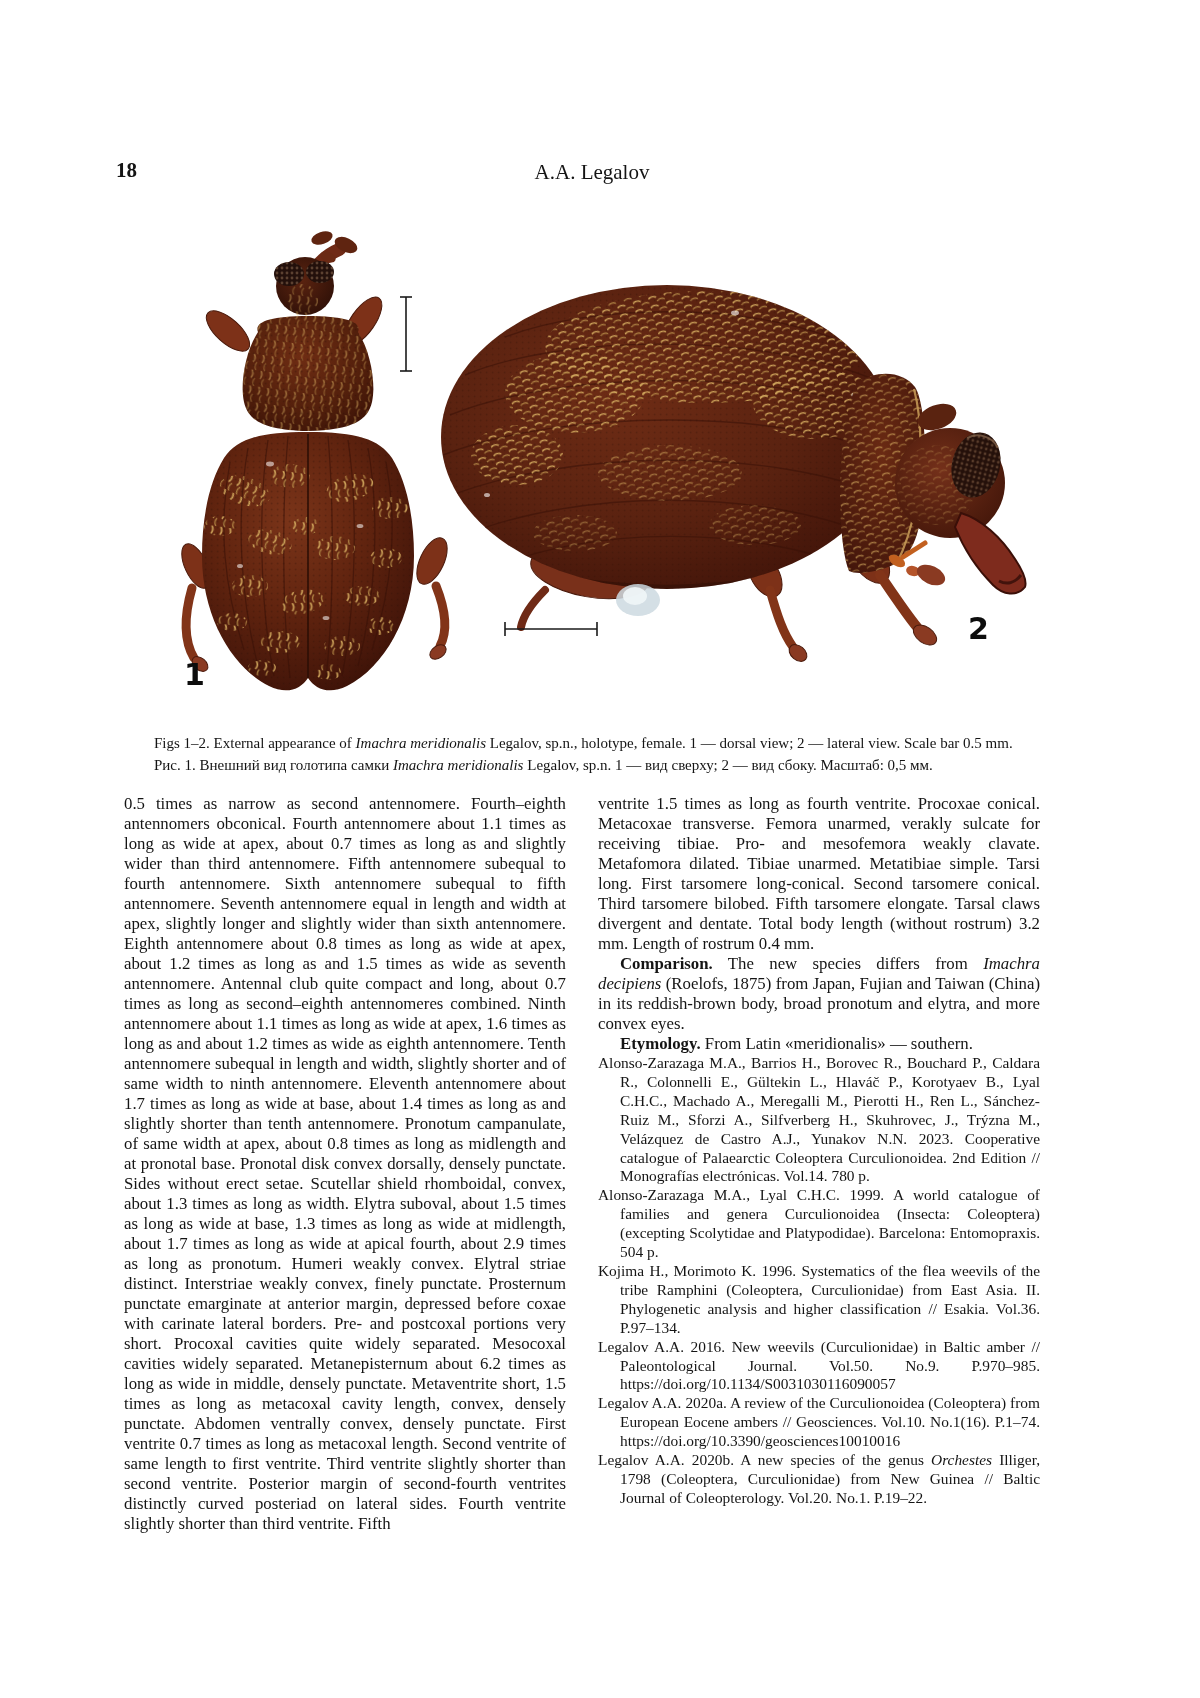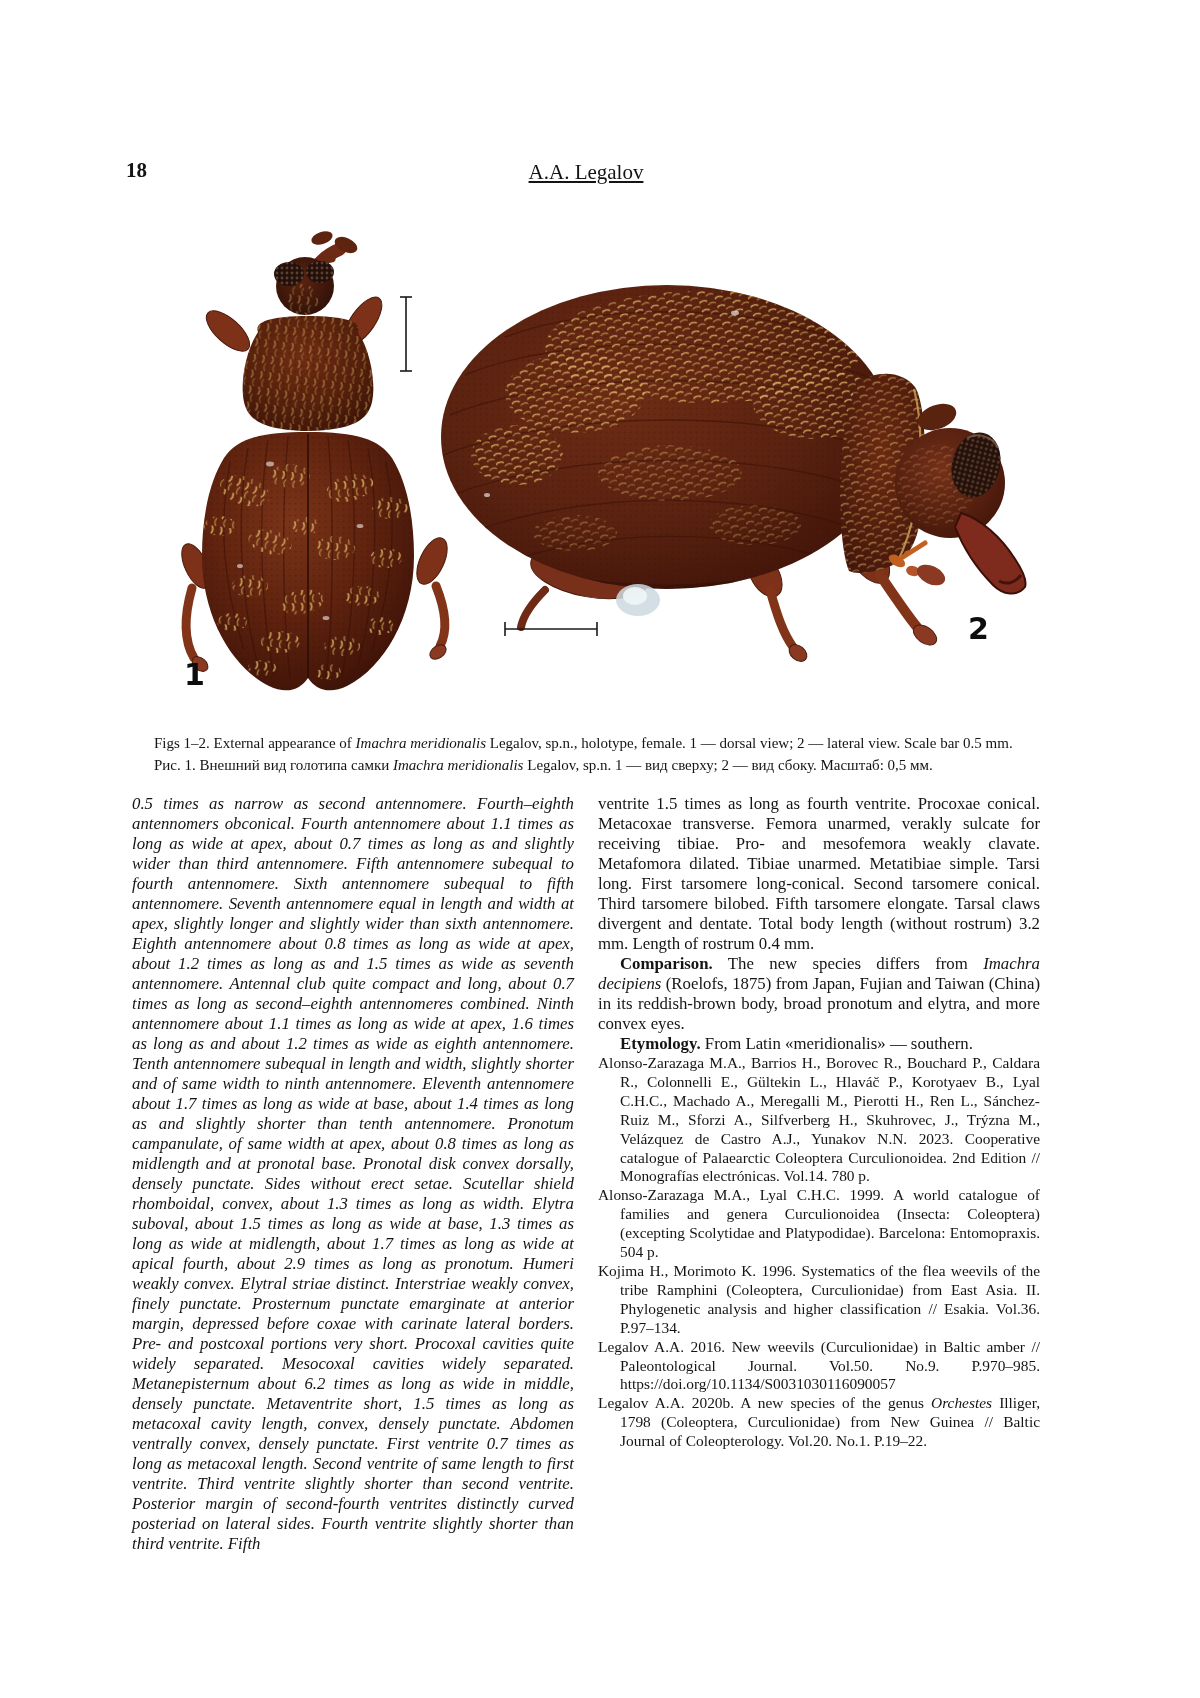--- a/index.html
+++ b/index.html
@@ -1,36 +1,36 @@
 <!DOCTYPE html>
 <html lang="en"><head>
 <meta charset="utf-8">
 <style>
   html,body{margin:0;padding:0;background:#9a9a9a;}
   .page{position:relative;width:1200px;height:1698px;background:#ffffff;
         font-family:"Liberation Serif",serif;color:#141414;overflow:hidden;}
 
   
-  .pagenum{position:absolute;left:126px;top:158px;font-size:21px;font-weight:bold;}
-  .runhead{position:absolute;left:132px;top:160px;width:908px;text-align:center;font-size:21px;text-decoration:underline;}
+  .pagenum{position:absolute;left:116px;top:158px;font-size:21px;font-weight:bold;}
+  .runhead{position:absolute;left:138px;top:160px;width:908px;text-align:center;font-size:21px;}
 
   
   .fig-svg{position:absolute;}
   .figlabel{position:absolute;font-family:"DejaVu Sans",sans-serif;font-weight:bold;
             font-size:30px;color:#0d0d0d;line-height:1;}
   .sbar{position:absolute;}
 
   
   .caption{position:absolute;left:154px;top:733px;width:882px;font-size:15px;line-height:21.5px;}
   .caption i{font-style:italic;}
 
   
   .col{position:absolute;top:794px;width:442px;font-size:16.8px;line-height:20px;
        text-align:justify;}
-  .col-left{left:132px;font-style:italic;}
+  .col-left{left:124px;}
   .col-right{left:598px;}
   .col p{margin:0;}
   .indent{text-indent:22px;}
   .bi{font-weight:bold;}
   .refs-h{font-size:27px;font-weight:bold;margin:17px 0 13px 0;line-height:1.1;}
   .ref{font-size:15.4px;line-height:18.9px;padding-left:22px;text-indent:-22px;
        text-align:justify;margin:0;}
   .ref i{font-style:italic;}
 </style>
 </head>
@@ -289,17 +289,18 @@
     <p>ventrite 1.5 times as long as fourth ventrite. Procoxae conical. Metacoxae transverse. Femora unarmed, verakly sulcate for receiving tibiae. Pro- and mesofemora weakly clavate. Metafomora dilated. Tibiae unarmed. Metatibiae simple. Tarsi long. First tarsomere long-conical. Second tarsomere conical. Third tarsomere bilobed. Fifth tarsomere elongate. Tarsal claws divergent and dentate. Total body length (without rostrum) 3.2 mm. Length of rostrum 0.4 mm.</p>
     <p class="indent"><span class="bi">Comparison.</span><span> The new species differs from </span><i>Imachra decipiens</i><span> (Roelofs, 1875) from Japan, Fujian and Taiwan (China) in its reddish-brown body, broad pronotum and elytra, and more convex eyes.</span></p>
     <p class="indent"><span class="bi">Etymology.</span><span> From Latin «meridionalis» — southern.</span></p>
 
 
     <div>
       <p class="ref"><span>Alonso-Zarazaga M.A., Barrios H., Borovec R., Bouchard P., Caldara R., Colonnelli E., Gültekin L., Hlaváč P., Korotyaev B., Lyal C.H.C., Machado A., Meregalli M., Pierotti H., Ren L., Sánchez-Ruiz M., Sforzi A., Silfverberg H., Skuhrovec, J., Trýzna M., Velázquez de Castro A.J., Yunakov N.N. 2023. Cooperative catalogue of Palaearctic Coleoptera Curculionoidea. 2nd Edition // Monografías electrónicas. Vol.14. 780 p.</span><i></i><span></span></p>
       <p class="ref"><span>Alonso-Zarazaga M.A., Lyal C.H.C. 1999. A world catalogue of families and genera Curculionoidea (Insecta: Coleoptera) (excepting Scolytidae and Platypodidae). Barcelona: Entomopraxis. 504 p.</span><i></i><span></span></p>
       <p class="ref"><span>Kojima H., Morimoto K. 1996. Systematics of the flea weevils of the tribe Ramphini (Coleoptera, Curculionidae) from East Asia. II. Phylogenetic analysis and higher classification // Esakia. Vol.36. P.97–134.</span><i></i><span></span></p>
       <p class="ref"><span>Legalov A.A. 2016. New weevils (Curculionidae) in Baltic amber // Paleontological Journal. Vol.50. No.9. P.970–985. https://doi.org/10.1134/S0031030116090057</span><i></i><span></span></p>
+      <p class="ref"><span>Legalov A.A. 2020a. A review of the Curculionoidea (Coleoptera) from European Eocene ambers // Geosciences. Vol.10. No.1(16). P.1–74. https://doi.org/10.3390/geosciences10010016</span><i></i><span></span></p>
       <p class="ref"><span>Legalov A.A. 2020b. A new species of the genus </span><i>Orchestes</i><span> Illiger, 1798 (Coleoptera, Curculionidae) from New Guinea // Baltic Journal of Coleopterology. Vol.20. No.1. P.19–22.</span></p>
     </div>
   </div>
 
 </div>
 
 </body></html>

